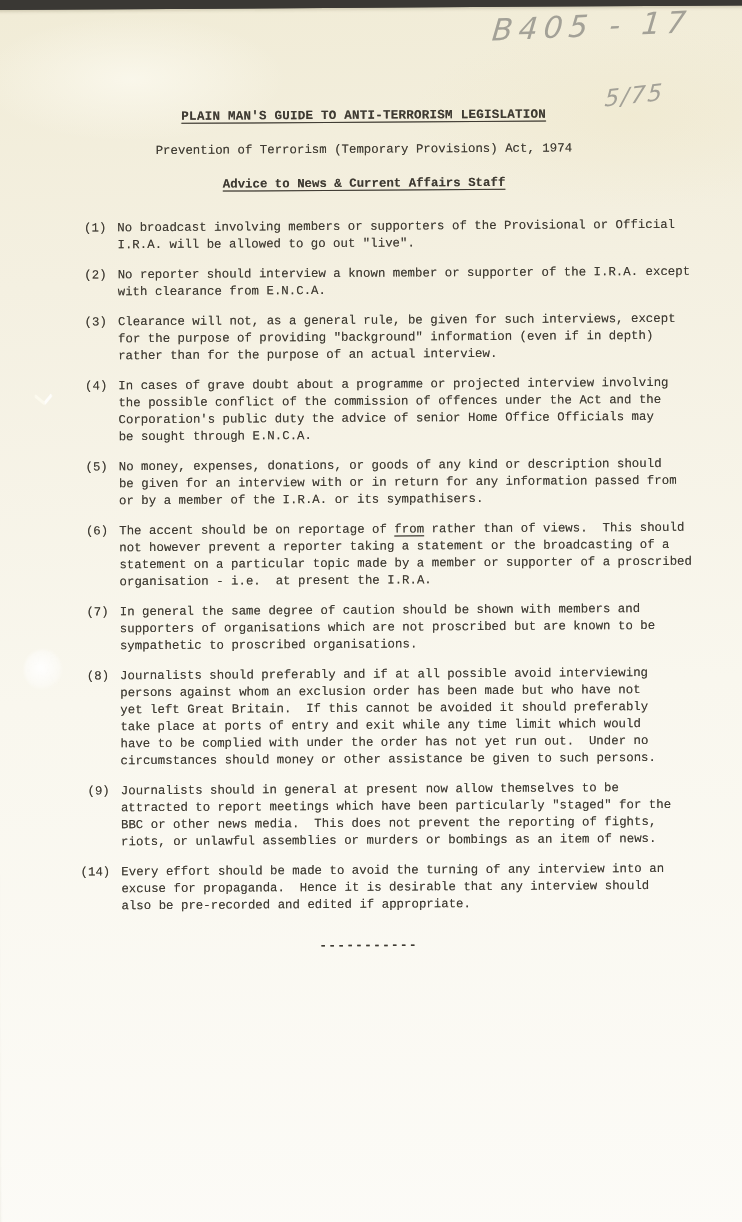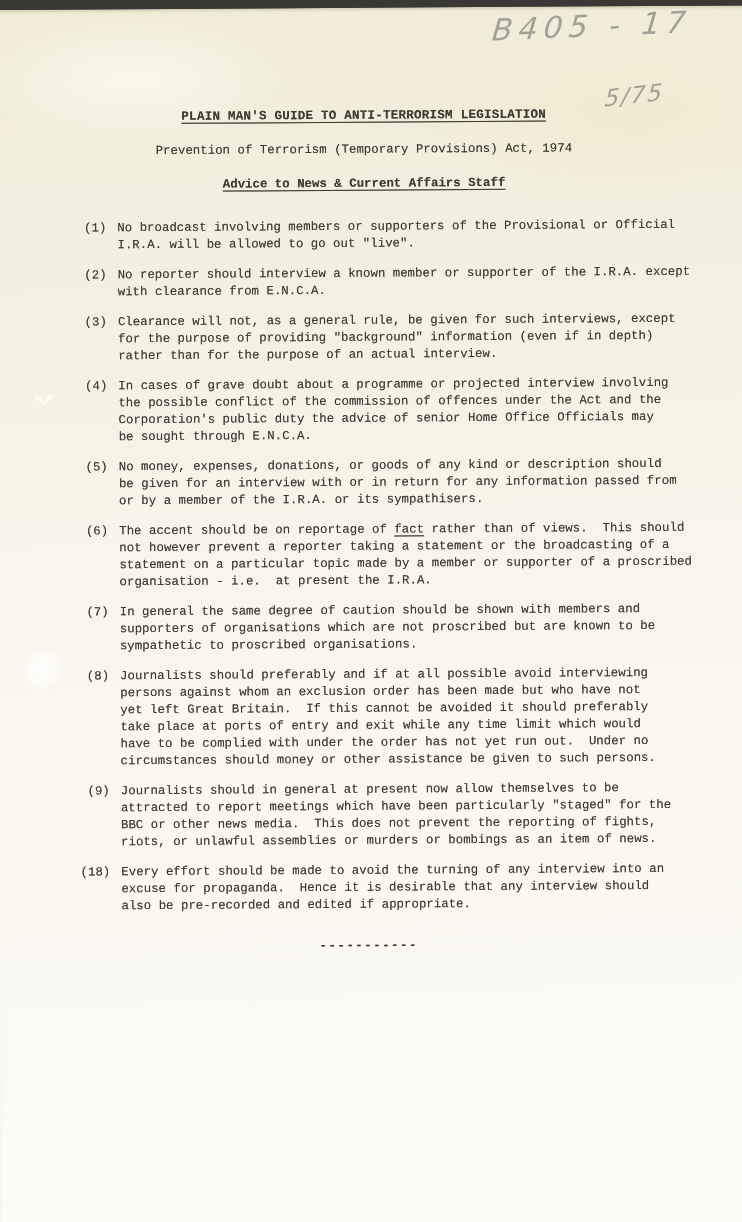--- a/index.html
+++ b/index.html
@@ -120,21 +120,21 @@
 be sought through E.N.C.A.</span></p>
           </div>
           <div class="item">
             <span class="num">(5)</span>
             <p class="body"><span>No money, expenses, donations, or goods of any kind or description should
 be given for an interview with or in return for any information passed from
 or by a member of the I.R.A. or its sympathisers.</span></p>
           </div>
           <div class="item">
             <span class="num">(6)</span>
-            <p class="body"><span>The accent should be on reportage of </span><span class="u">fact</span><span> rather than of views.  This should
+            <p class="body"><span>The accent should be on reportage of </span><span class="u">from</span><span> rather than of views.  This should
 not however prevent a reporter taking a statement or the broadcasting of a
 statement on a particular topic made by a member or supporter of a proscribed
 organisation - i.e.  at present the I.R.A.</span></p>
           </div>
           <div class="item">
             <span class="num">(7)</span>
             <p class="body"><span>In general the same degree of caution should be shown with members and
 supporters of organisations which are not proscribed but are known to be
 sympathetic to proscribed organisations.</span></p>
           </div>
@@ -148,21 +148,21 @@
 circumstances should money or other assistance be given to such persons.</span></p>
           </div>
           <div class="item">
             <span class="num">(9)</span>
             <p class="body"><span>Journalists should in general at present now allow themselves to be
 attracted to report meetings which have been particularly "staged" for the
 BBC or other news media.  This does not prevent the reporting of fights,
 riots, or unlawful assemblies or murders or bombings as an item of news.</span></p>
           </div>
           <div class="item">
-            <span class="num">(18)</span>
+            <span class="num">(14)</span>
             <p class="body"><span>Every effort should be made to avoid the turning of any interview into an
 excuse for propaganda.  Hence it is desirable that any interview should
 also be pre-recorded and edited if appropriate.</span></p>
           </div>
         </div>
 
       <div class="endmark">-----------</div>
     </div>
   </div>
 </div>

